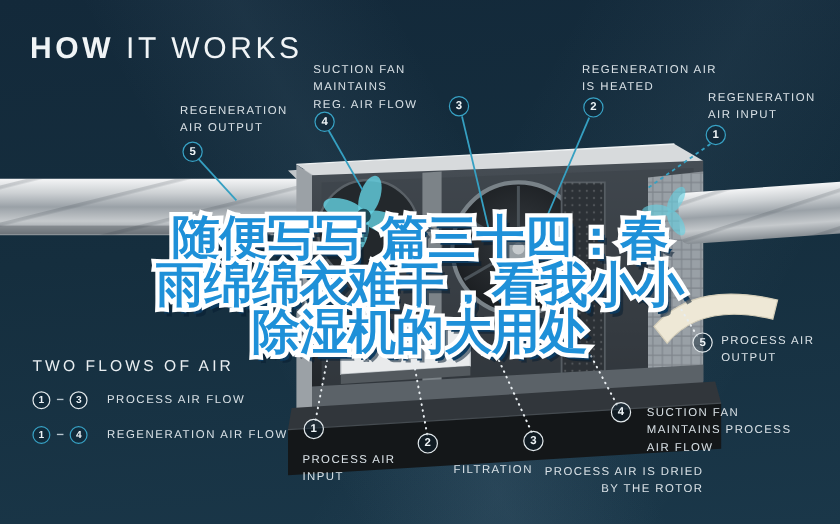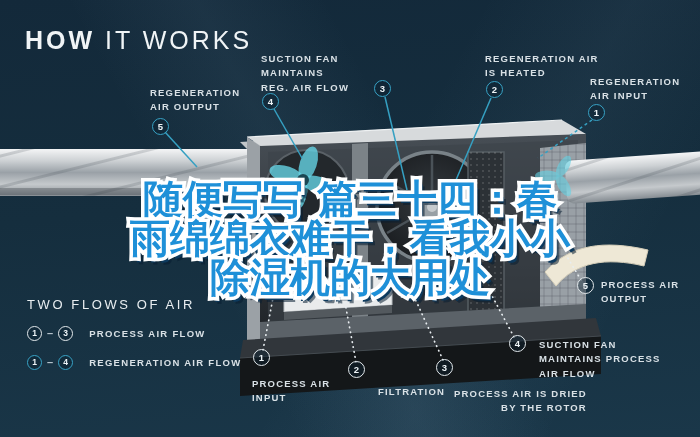--- a/index.html
+++ b/index.html
@@ -10,21 +10,21 @@
   }
   .streak{position:absolute;inset:0;pointer-events:none;}
   .streak.a{background:linear-gradient(62deg,rgba(255,255,255,0) 32%,rgba(150,185,210,.07) 46%,rgba(255,255,255,0) 60%);}
   .streak.b{background:linear-gradient(118deg,rgba(255,255,255,0) 52%,rgba(150,185,210,.06) 68%,rgba(255,255,255,0) 84%);}
 
   .title{position:absolute;left:25px;top:26px;font-size:25px;letter-spacing:3px;color:#f0f4f6;white-space:nowrap;}
   .title .b{font-weight:bold;}
   .title .l{font-weight:300;}
 
   .co-label{
-    position:absolute;font-size:9.5px;font-weight:bold;letter-spacing:1.2px;
+    position:absolute;font-size:9.5px;font-weight:normal;letter-spacing:1.2px;
     line-height:1.5;color:#d9e1e6;white-space:pre-line;
   }
   .circ{
     position:absolute;width:17px;height:17px;border-radius:50%;
     display:flex;align-items:center;justify-content:center;
     font-size:9.5px;font-weight:bold;color:#eef4f7;background:rgba(12,34,48,.45);
     box-sizing:border-box;
   }
   .circ.blue{border:1.7px solid #38a3c6;}
   .circ.white{border:1.7px solid #e3e9ec;}
@@ -35,21 +35,21 @@
   .legend .hd{font-size:13px;letter-spacing:2.6px;color:#e9eef1;font-weight:400;white-space:nowrap;}
   .legend .row{display:flex;align-items:center;margin-top:13px;height:16px;}
   .legend .c{
     width:15px;height:15px;border-radius:50%;box-sizing:border-box;
     display:flex;align-items:center;justify-content:center;
     font-size:8.5px;font-weight:bold;color:#eef4f7;background:rgba(12,34,48,.45);
   }
   .legend .row.proc .c{border:1.6px solid #e3e9ec;}
   .legend .row.reg  .c{border:1.6px solid #38a3c6;}
   .legend .dash{color:#b9c6cf;font-weight:bold;margin:0 5px;font-size:11px;}
-  .legend .lb{margin-left:16px;font-size:9.5px;font-weight:bold;letter-spacing:1.3px;color:#d9e1e6;white-space:nowrap;}
+  .legend .lb{margin-left:16px;font-size:9.5px;font-weight:normal;letter-spacing:1.3px;color:#d9e1e6;white-space:nowrap;}
 
   .cn{position:absolute;left:0;right:0;top:180px;text-align:center;pointer-events:none;}
   .cn-line{position:relative;font-family:"DejaVu Sans",sans-serif;font-size:40px;font-weight:bold;line-height:39px;}
   .cn-line .stroke{
     position:absolute;left:0;right:0;color:#ffffff;
     -webkit-text-stroke:7px #ffffff;
     text-shadow:4px 5px 0 #0d3a5e, 6px 7px 0 rgba(8,30,50,.55);
   }
   .cn-line .fill{position:relative;color:#1e90d8;}
 </style>

